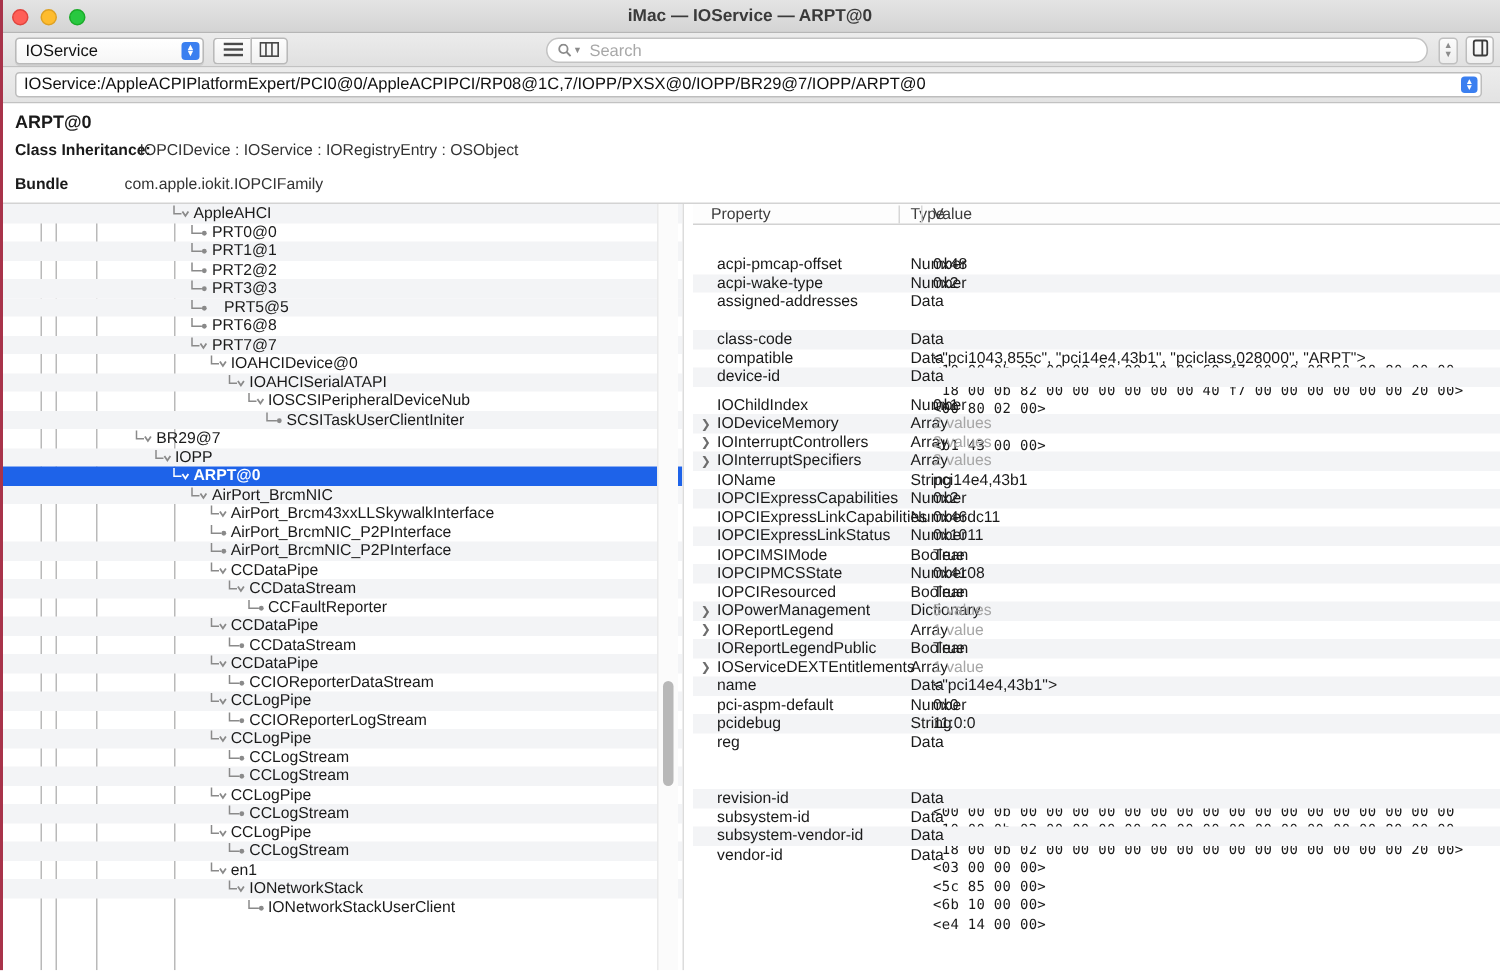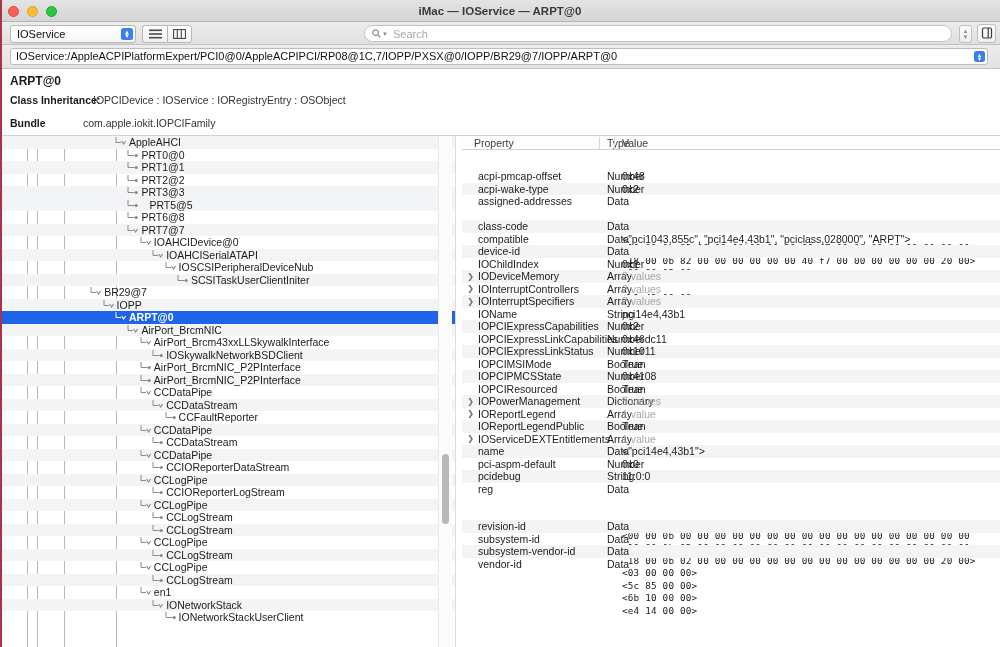--- a/index.html
+++ b/index.html
@@ -502,29 +502,20 @@
         </div>
         <div class="trow">
           <span class="elbow" style="left: 136.8px;">
             <svg width="14" height="13" viewBox="0 0 14 13">
               <path d="M2 1 L2 6.5 L7 6.5" fill="none" stroke="#8a8a8a" stroke-width="1"></path>
               <path d="M7.6 5 L9.6 8 L11.6 5" fill="none" stroke="#8a8a8a" stroke-width="1.2"></path>
             </svg>
           </span>
           <span class="tlabel" style="left: 151.8px;">AirPort_Brcm43xxLLSkywalkInterface</span>
         </div>
-        <div class="trow alt">
-          <span class="elbow" style="left: 149.2px;">
-            <svg width="14" height="13" viewBox="0 0 14 13">
-              <path d="M2 1 L2 6.5 L8.6 6.5" fill="none" stroke="#8a8a8a" stroke-width="1"></path>
-              <circle cx="10.2" cy="6.5" r="1.6" fill="#8a8a8a"></circle>
-            </svg>
-          </span>
-          <span class="tlabel" style="left: 164.2px;">IOSkywalkNetworkBSDClient</span>
-        </div>
         <div class="trow">
           <span class="elbow" style="left: 136.8px;">
             <svg width="14" height="13" viewBox="0 0 14 13">
               <path d="M2 1 L2 6.5 L8.6 6.5" fill="none" stroke="#8a8a8a" stroke-width="1"></path>
               <circle cx="10.2" cy="6.5" r="1.6" fill="#8a8a8a"></circle>
             </svg>
           </span>
           <span class="tlabel" style="left: 151.8px;">AirPort_BrcmNIC_P2PInterface</span>
         </div>
         <div class="trow alt">
@@ -747,21 +738,21 @@
         <div class="prow" style="height: 12.5px;">
           <span class="pname">compatible</span>
           <span class="ptype">Data</span>
           <span class="pval" style="line-height: 12.5px;">&lt;"pci1043,855c", "pci14e4,43b1", "pciclass,028000", "ARPT"&gt;</span>
         </div>
         <div class="prow alt" style="height: 12.5px;">
           <span class="pname">device-id</span>
           <span class="ptype">Data</span>
           <span class="pval mono" style="line-height: 12.5px; top: 0px;">&lt;b1 43 00 00&gt;</span>
         </div>
-        <div class="prow" style="height: 12.5px;">
+        <div class="prow" style="height: 12.5px; margin-top: 6px;">
           <span class="pname">IOChildIndex</span>
           <span class="ptype">Number</span>
           <span class="pval" style="line-height: 12.5px;">0x1</span>
         </div>
         <div class="prow alt" style="height: 12.5px;">
           <span class="disc">❯</span>
           <span class="pname">IODeviceMemory</span>
           <span class="ptype">Array</span>
           <span class="pval dim" style="line-height: 12.5px;">2 values</span>
         </div>

